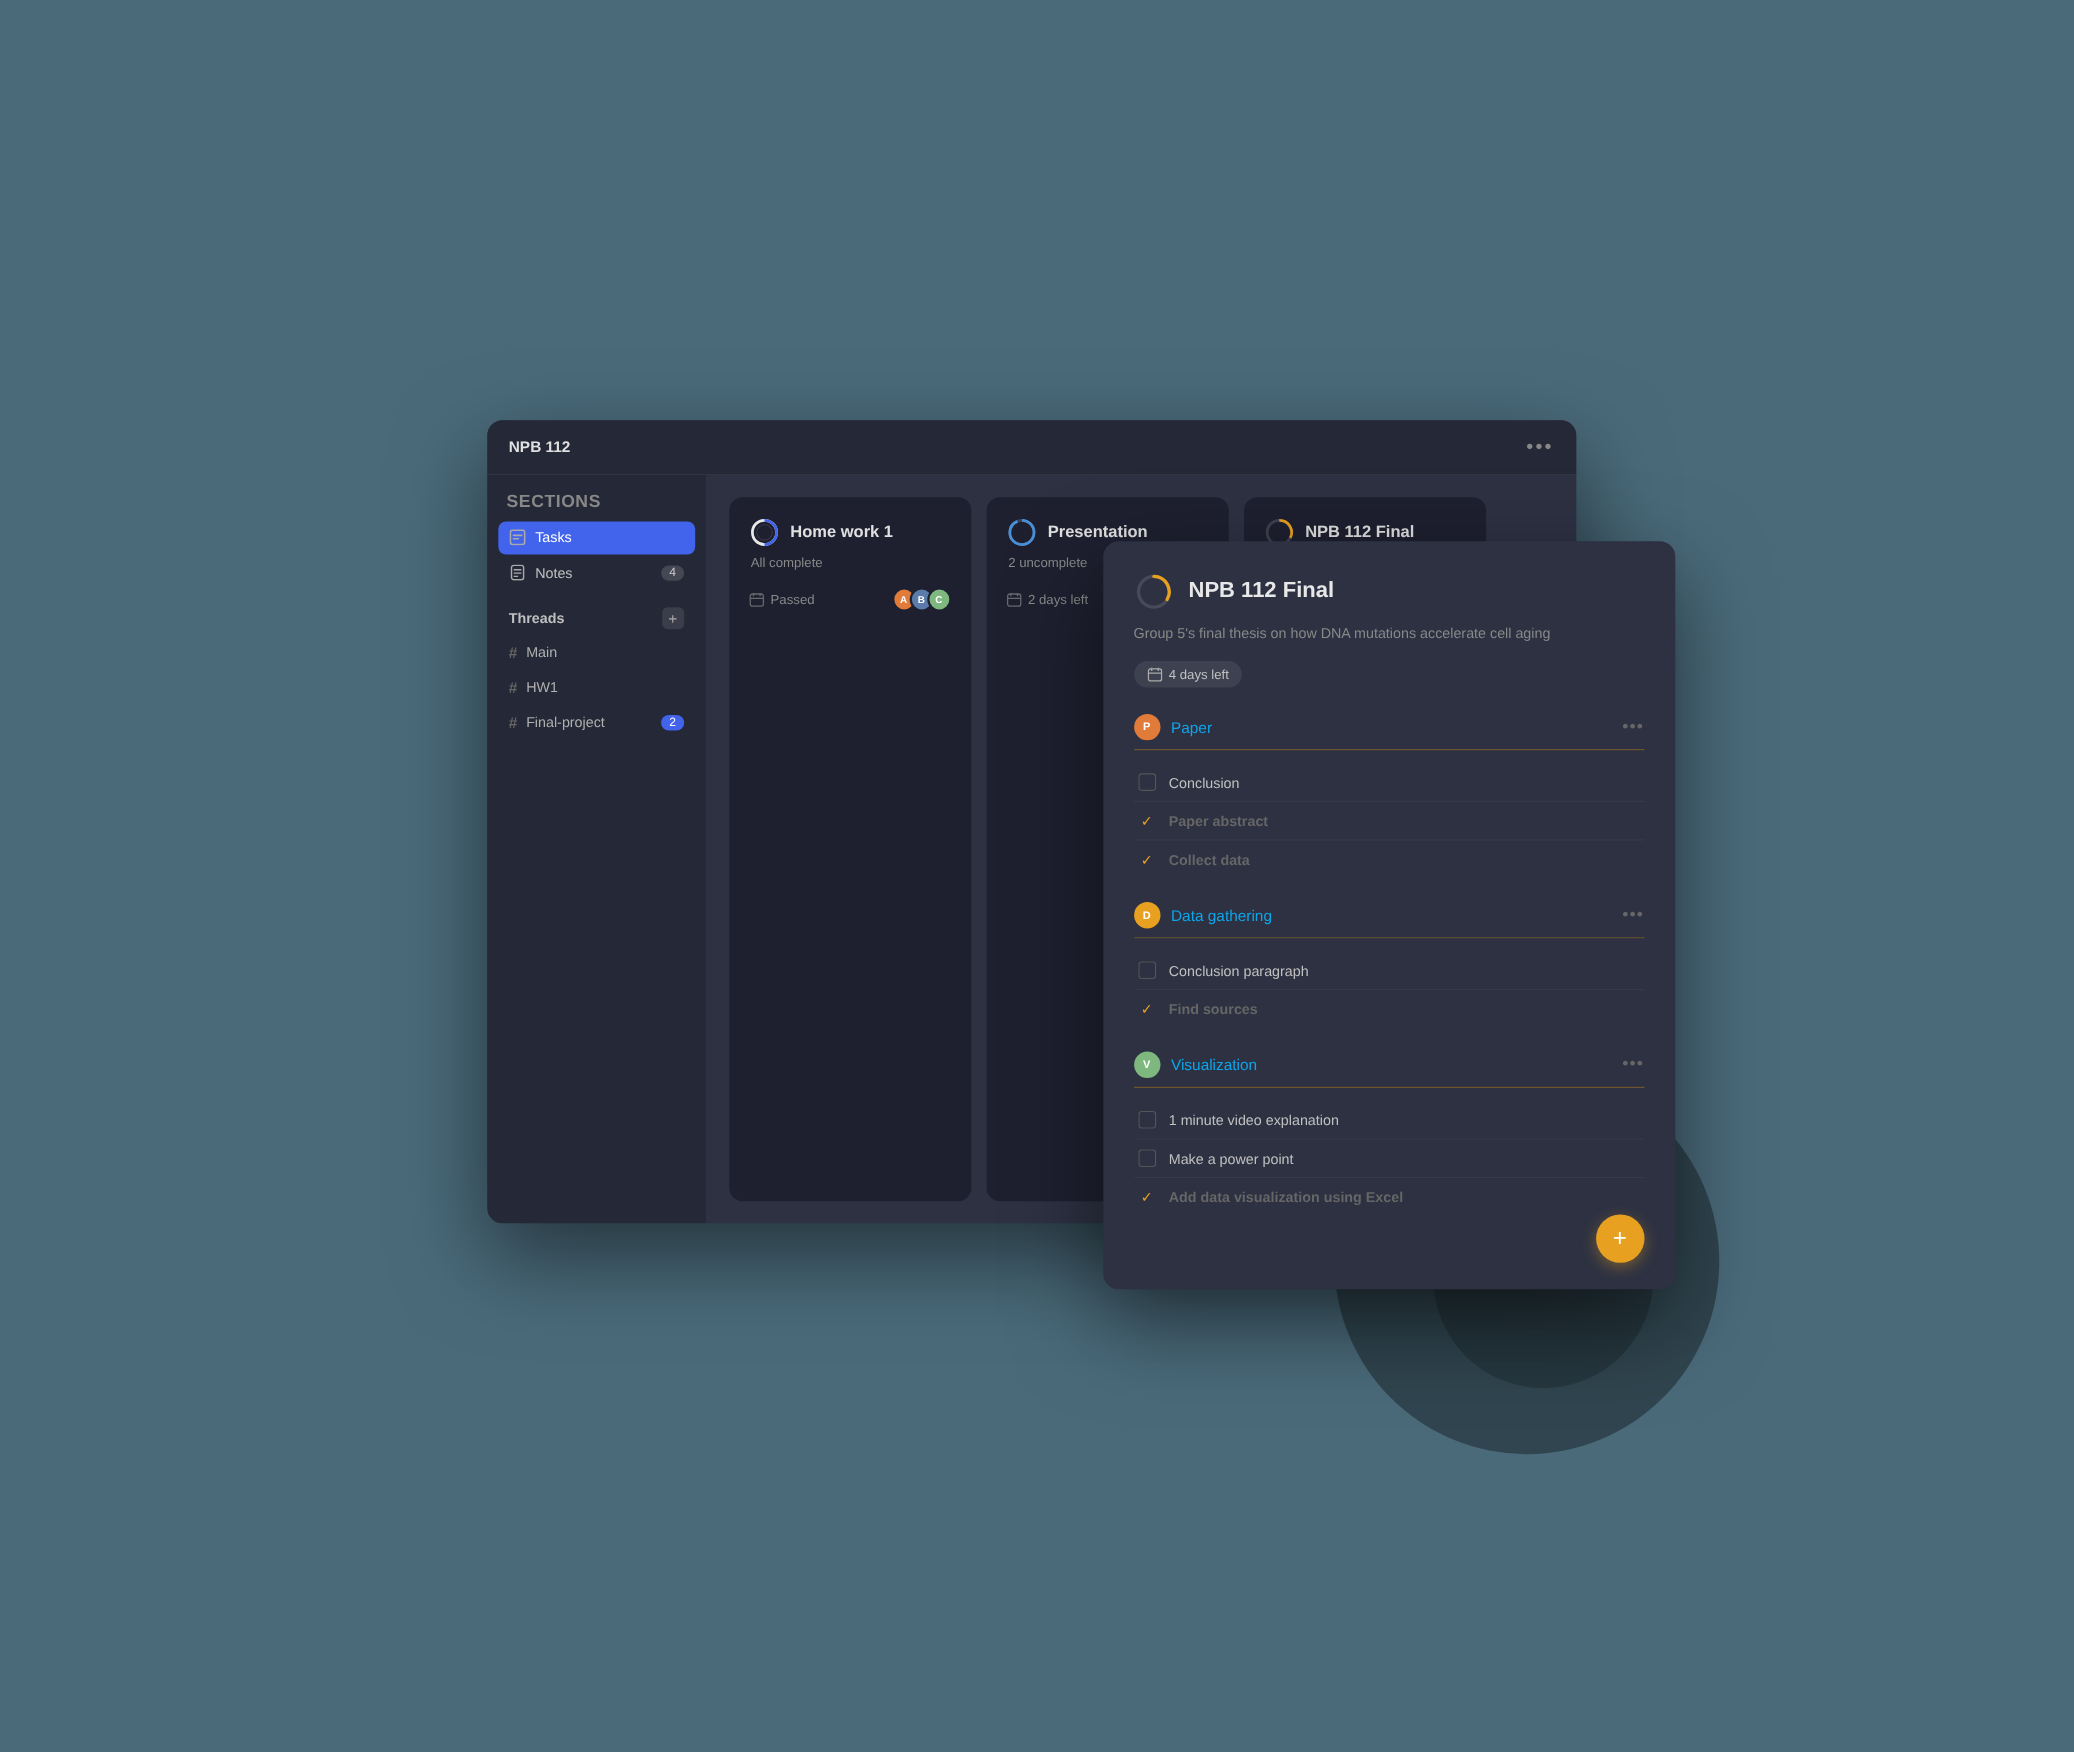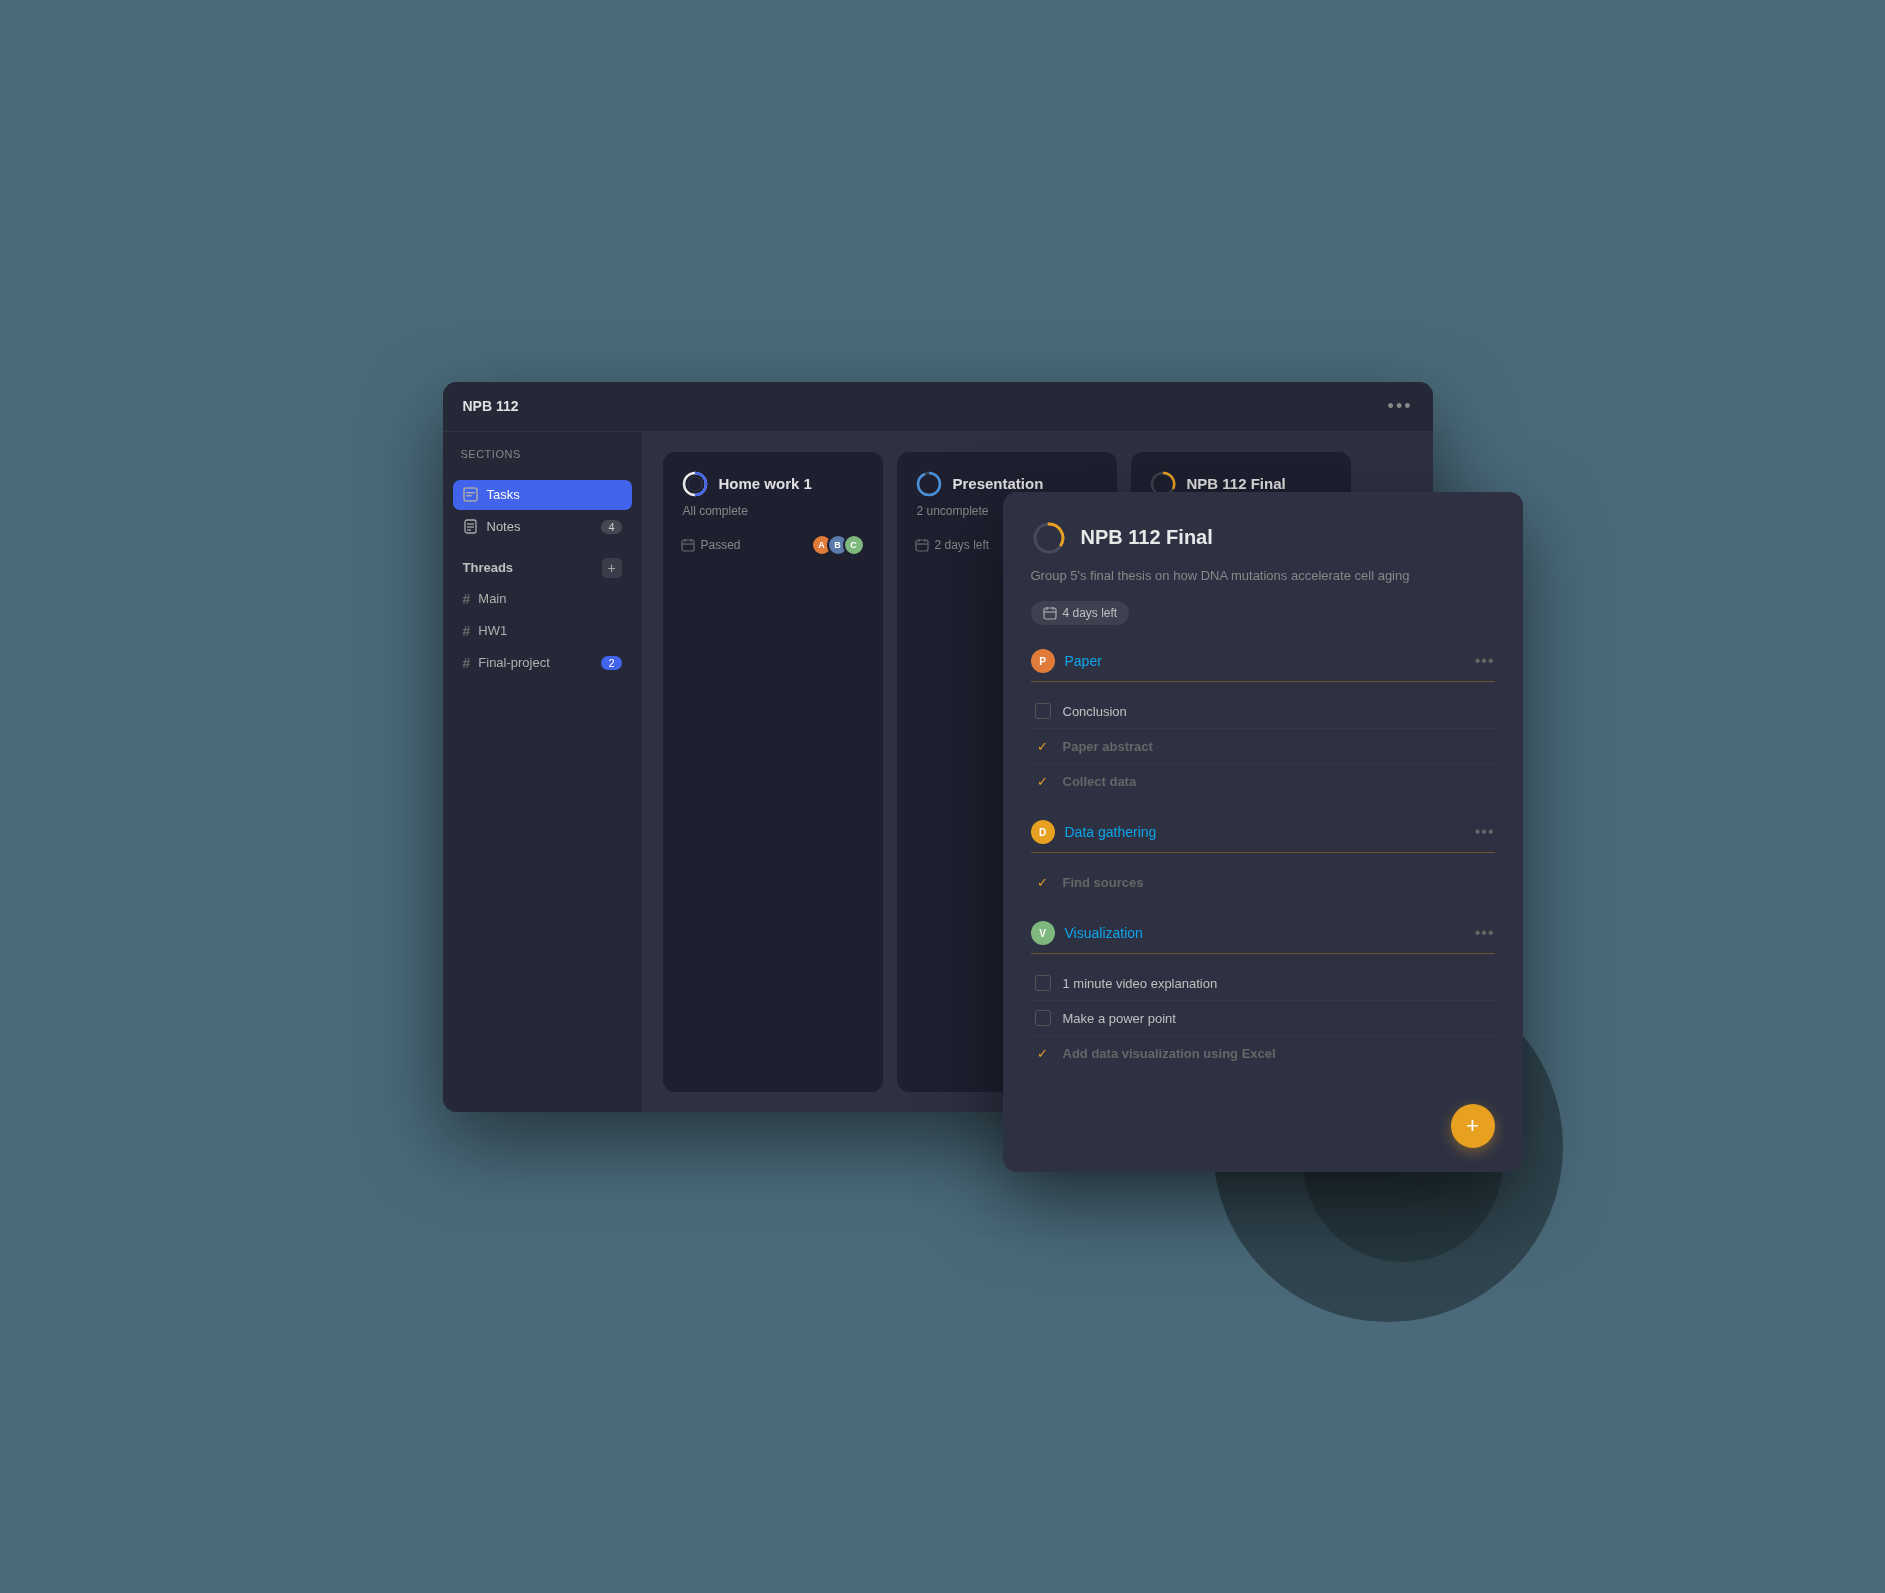--- a/index.html
+++ b/index.html
@@ -65,25 +65,25 @@
     .sidebar {
       width: 200px;
       background: #252836;
       padding: 16px 10px;
       flex-shrink: 0;
       border-right: 1px solid rgba(255,255,255,0.06);
     }
 
     .sections-label {
       color: #888;
-      font-size: 11px;
-      font-weight: 400;
+      font-size: 16px;
+      font-weight: 700;
       letter-spacing: 0.5px;
       padding: 0 8px;
-      margin-bottom: 20px;
+      margin-bottom: 8px;
       text-transform: uppercase;
     }
 
     .sidebar-item {
       display: flex;
       align-items: center;
       padding: 7px 10px;
       border-radius: 7px;
       cursor: pointer;
       margin-bottom: 2px;
@@ -634,20 +634,24 @@
       <div class="panel-section">
         <div class="panel-section-header">
           <div class="panel-section-title-row">
             <div class="section-avatar" style="background:#e8a020;width:24px;height:24px;border-radius:50%;display:flex;align-items:center;justify-content:center;font-size:10px;color:#fff;font-weight:600;">D</div>
             <span class="panel-section-title">Data gathering</span>
           </div>
           <span class="section-more">•••</span>
         </div>
 
         <div class="task-item">
+          <div class="task-checkbox"></div>
+          <span class="task-label">Conclusion paragraph</span>
+        </div>
+        <div class="task-item">
           <div class="task-checkbox done">
             <span class="task-check-icon">✓</span>
           </div>
           <span class="task-label done">Find sources</span>
         </div>
       </div>
 
       
       <div class="panel-section">
         <div class="panel-section-header">

